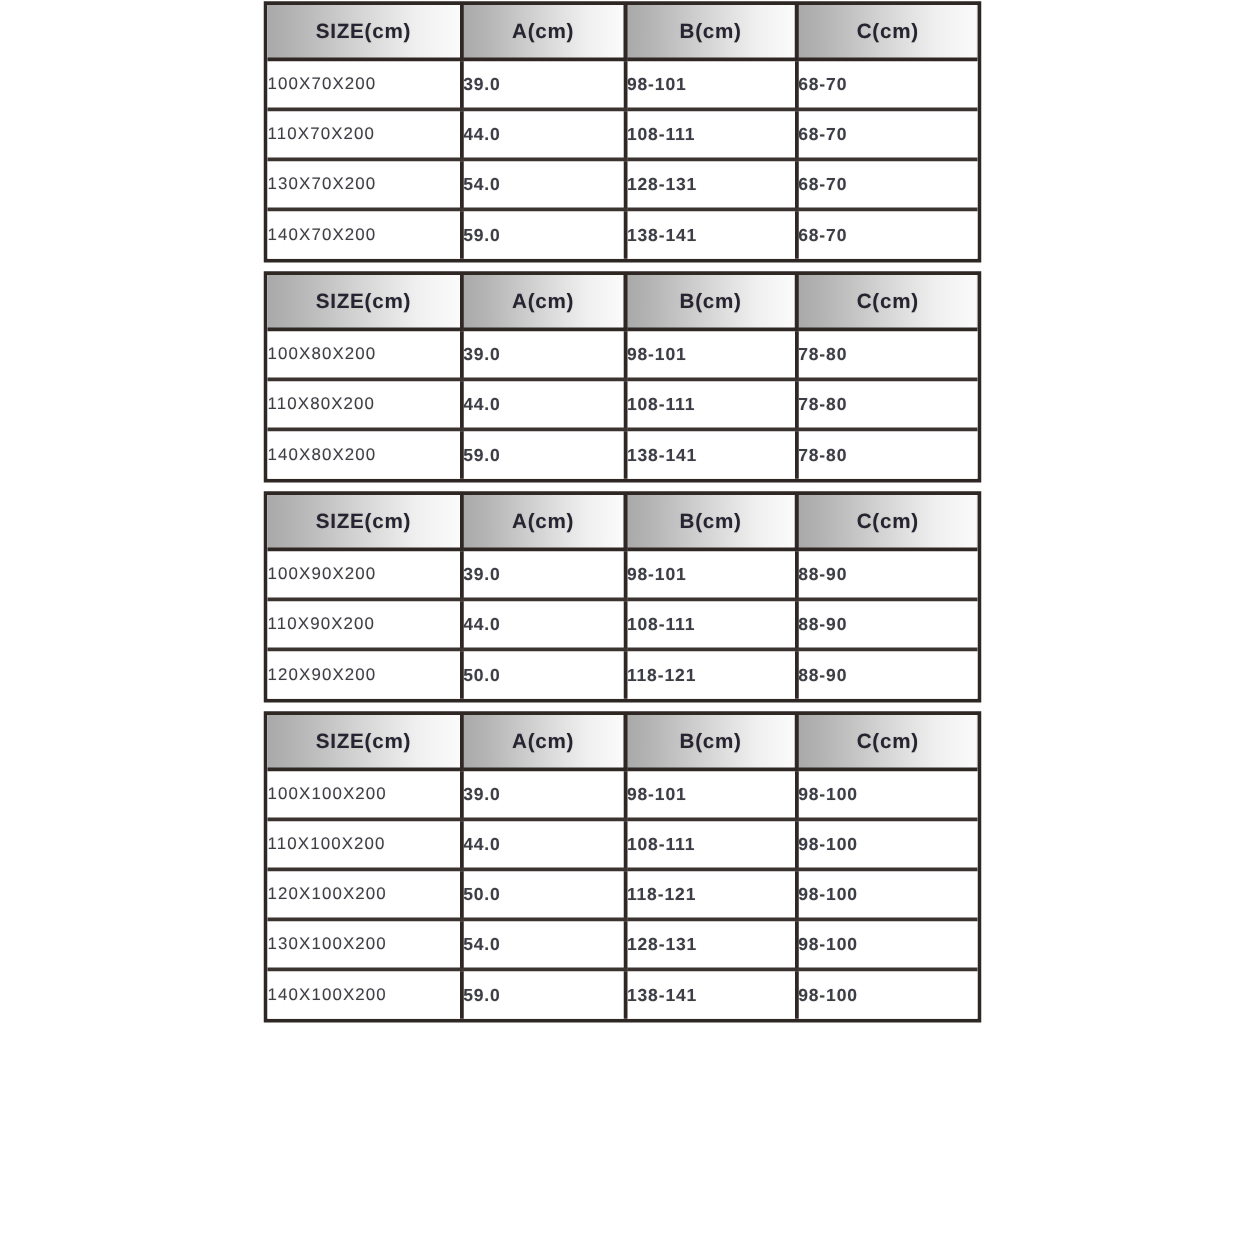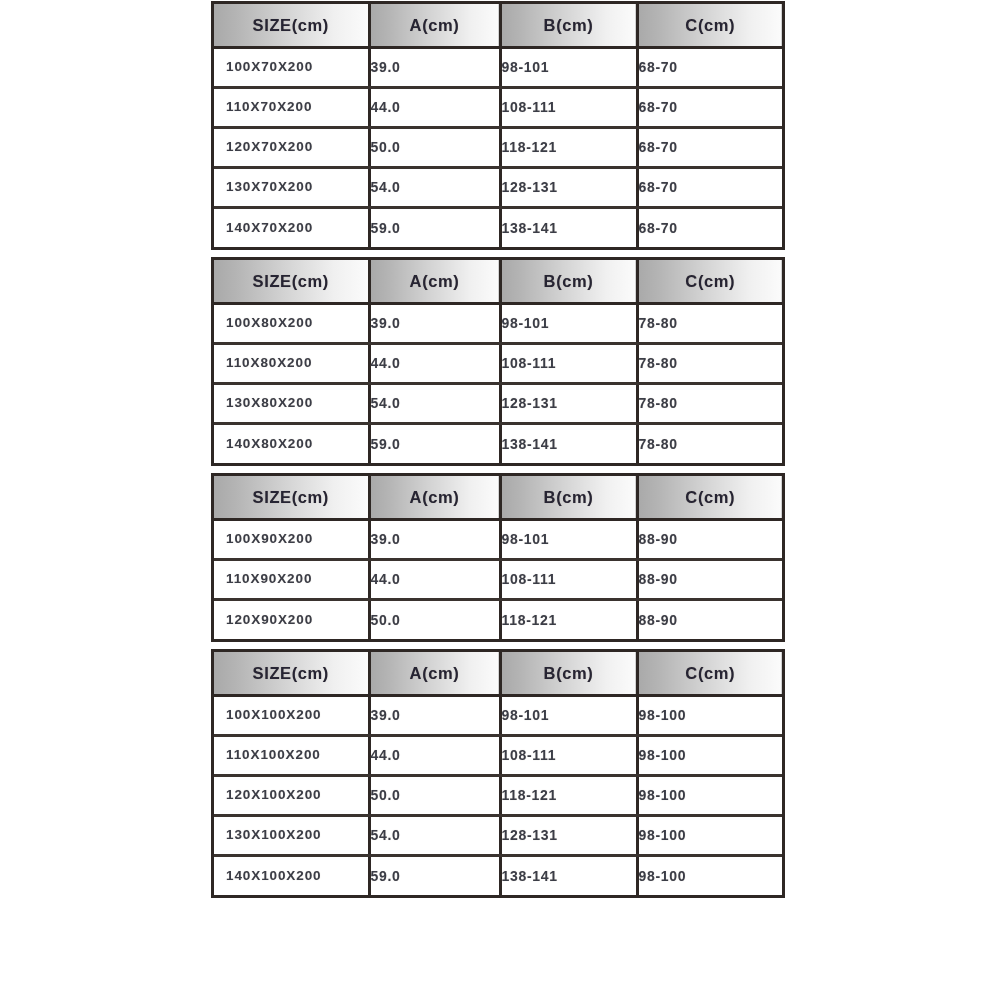--- a/index.html
+++ b/index.html
@@ -82,25 +82,24 @@
 
   .body-row td {
     height: 40px;
     background: #ffffff;
     text-align: center;
   }
 
   .cell-size {
     display: block;
     font-size: 13.5px;
-    font-weight: bold;
+    font-weight: normal;
     color: #3b3d47;
     letter-spacing: 0.9px;
     line-height: 1;
-    padding-left: 12px;
     text-align: left;
     text-shadow: 0 0 1px rgba(130,110,80,0.3);
   }
 
   .cell-val {
     display: block;
     font-size: 14px;
     font-weight: bold;
     color: #3b3d47;
     letter-spacing: 0.7px;
@@ -155,34 +154,20 @@
             </tr>
             <tr class="body-row">
               <td>
                 <span class="cell-size">110X70X200</span>
               </td>
               <td>
                 <span class="cell-val">44.0</span>
               </td>
               <td>
                 <span class="cell-val">108-111</span>
-              </td>
-              <td>
-                <span class="cell-val">68-70</span>
-              </td>
-            </tr>
-            <tr class="body-row">
-              <td>
-                <span class="cell-size">120X70X200</span>
-              </td>
-              <td>
-                <span class="cell-val">50.0</span>
-              </td>
-              <td>
-                <span class="cell-val">118-121</span>
               </td>
               <td>
                 <span class="cell-val">68-70</span>
               </td>
             </tr>
             <tr class="body-row">
               <td>
                 <span class="cell-size">130X70X200</span>
               </td>
               <td>
@@ -260,34 +245,20 @@
               </td>
               <td>
                 <span class="cell-val">108-111</span>
               </td>
               <td>
                 <span class="cell-val">78-80</span>
               </td>
             </tr>
             <tr class="body-row">
               <td>
-                <span class="cell-size">130X80X200</span>
-              </td>
-              <td>
-                <span class="cell-val">54.0</span>
-              </td>
-              <td>
-                <span class="cell-val">128-131</span>
-              </td>
-              <td>
-                <span class="cell-val">78-80</span>
-              </td>
-            </tr>
-            <tr class="body-row">
-              <td>
                 <span class="cell-size">140X80X200</span>
               </td>
               <td>
                 <span class="cell-val">59.0</span>
               </td>
               <td>
                 <span class="cell-val">138-141</span>
               </td>
               <td>
                 <span class="cell-val">78-80</span>

